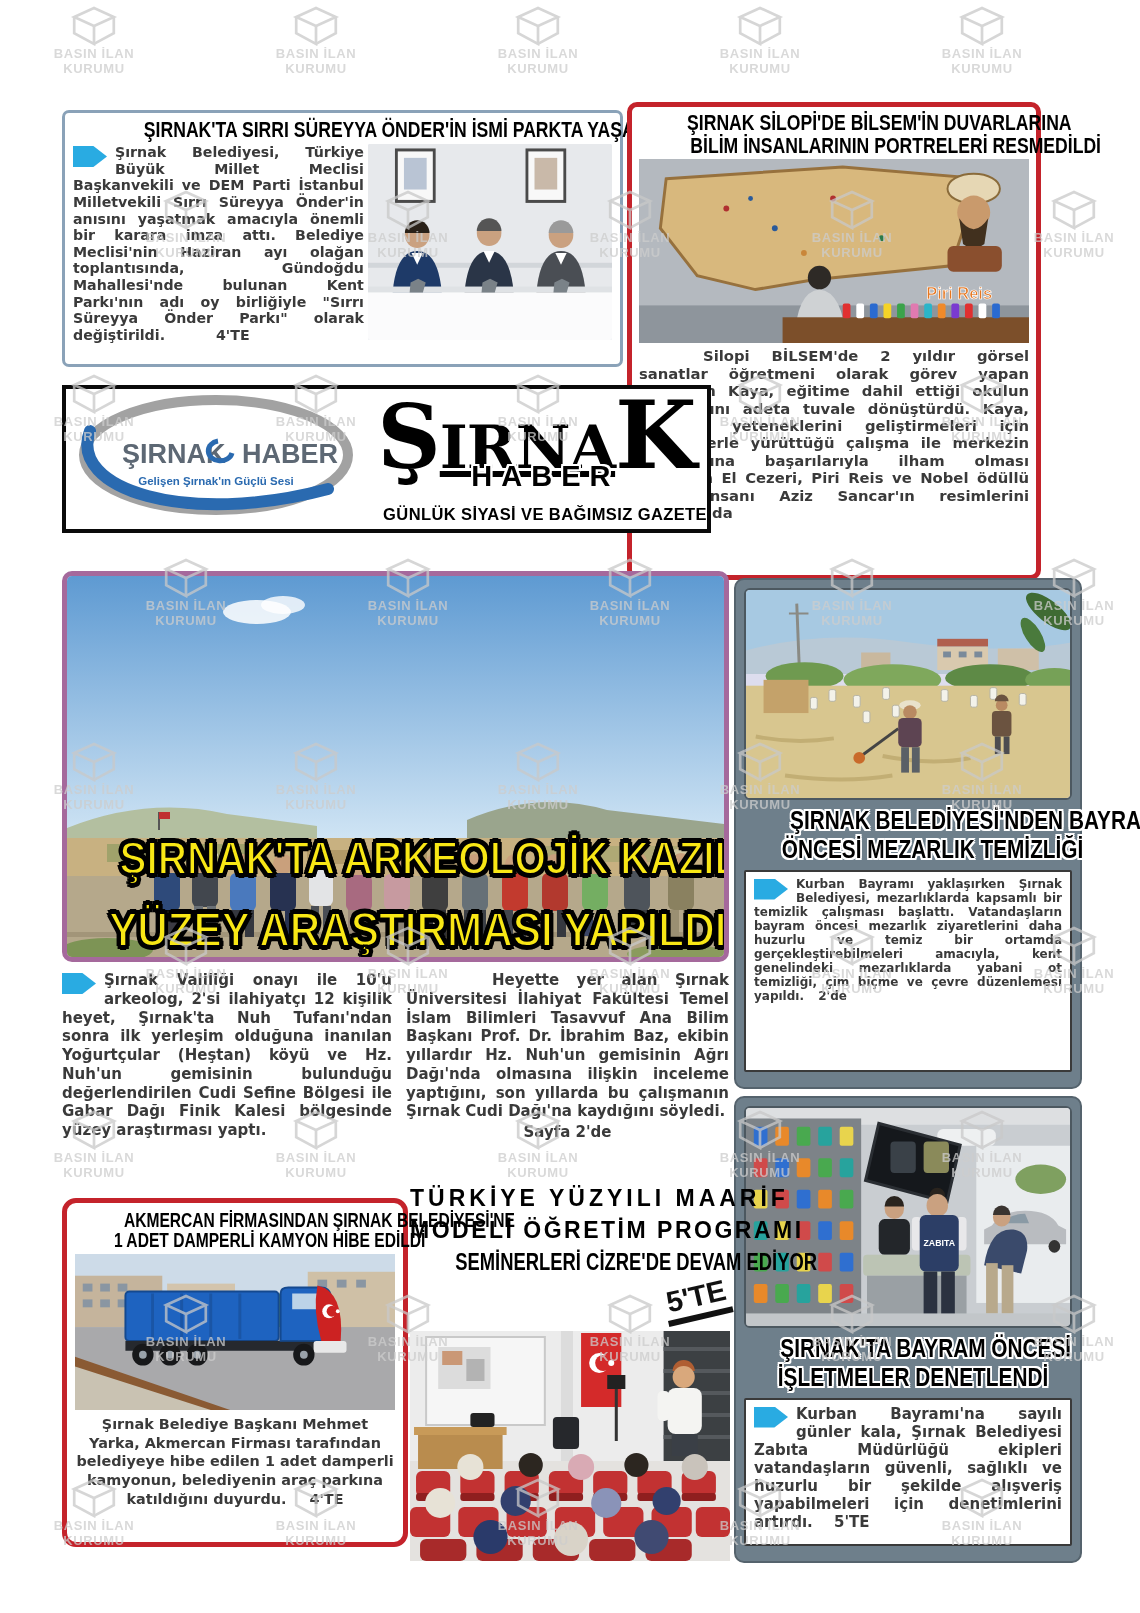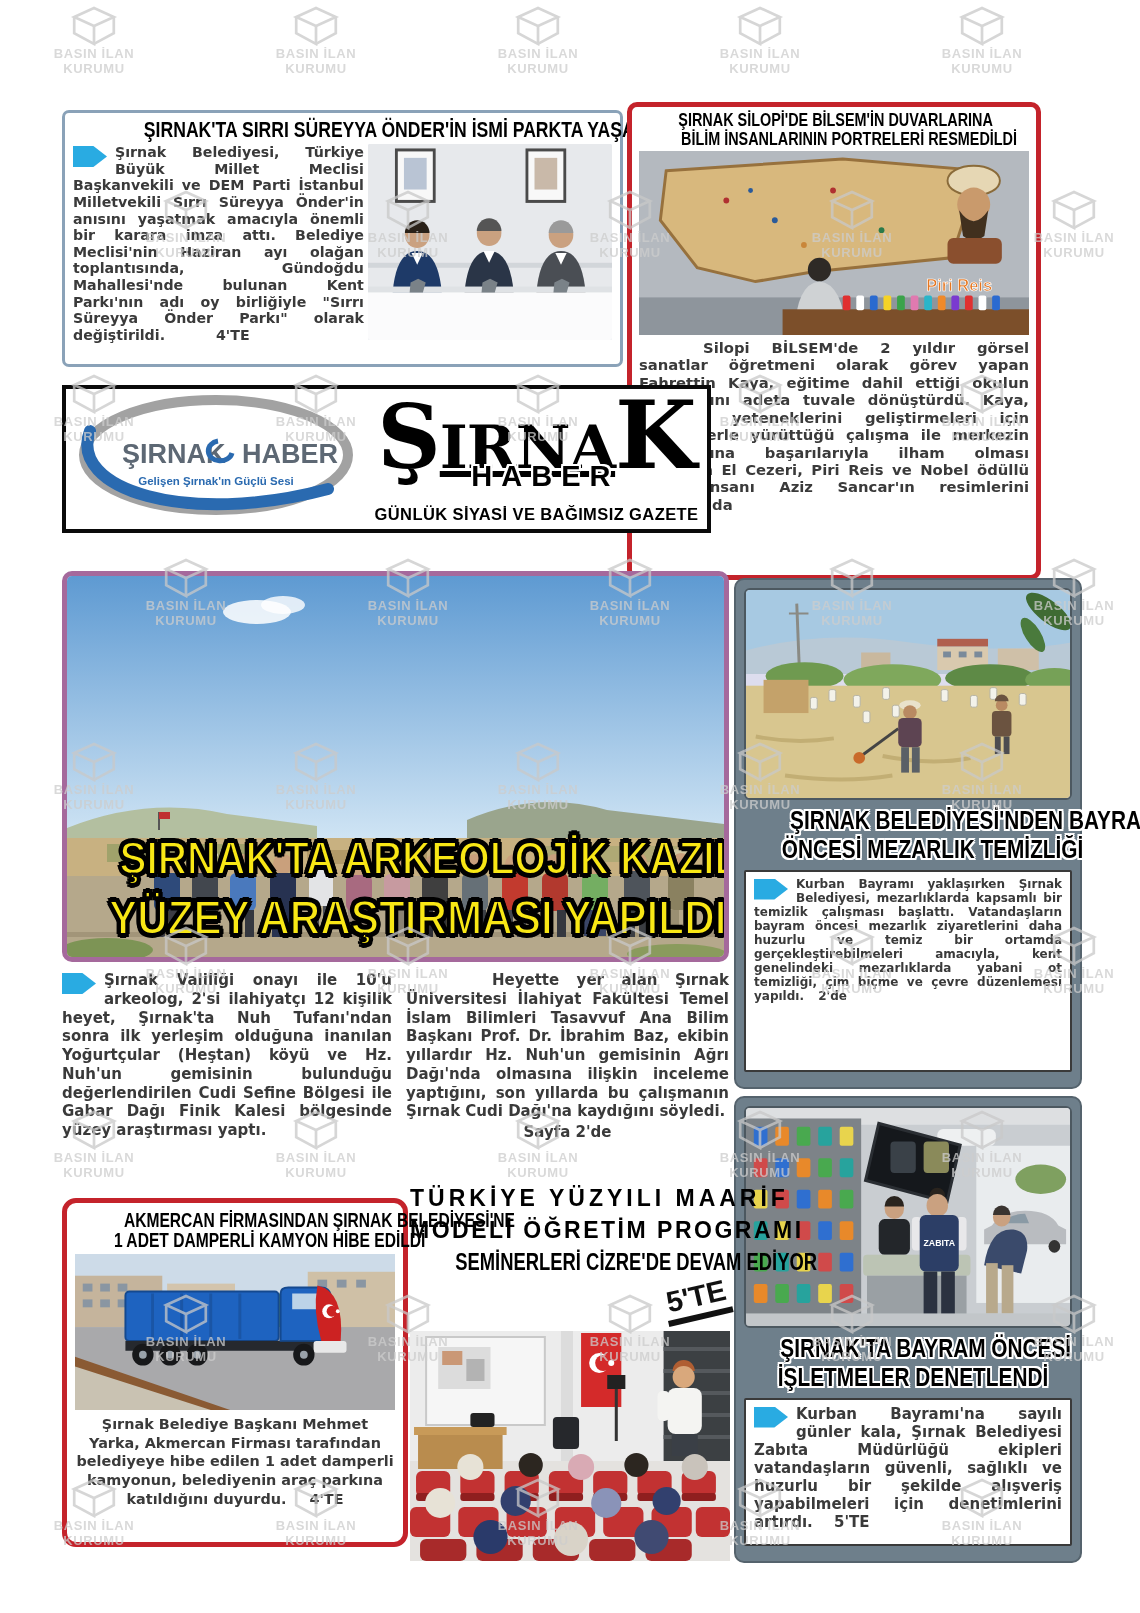--- a/index.html
+++ b/index.html
@@ -36,60 +36,60 @@
   #park { left:62px; top:110px; width:561px; height:257px; background:#fff;
           border:3px solid #8aa2b8; border-radius:7px; padding:5px 8px 4px; }
   #park .hl { font-size:22px; }
   #park .cols { display:flex; gap:4px; margin-top:3px; }
   #park .txt { width:292px; font-size:14.2px; line-height:1.17; }
   #park .photo { width:245px; height:196px; border-radius:2px; }
 
   
   #bilsem { left:627px; top:102px; width:414px; height:478px; background:#fff;
             border:5px solid #c4232b; border-radius:10px; padding:4px 7px; }
-  #bilsem .hl { font-size:18px; }
+  #bilsem .hl { font-size:22px; }
   #bilsem .photo { width:100%; height:184px; margin-top:2px; }
   #bilsem .txt { font-size:14.8px; line-height:1.18; margin-top:4px; text-indent:64px; }
 
   
   #masthead { left:62px; top:385px; width:649px; height:148px; background:#fff;
               border:4px solid #0a0a0a; display:flex; }
   #masthead .logo { width:300px; position:relative; }
   #masthead .namebox { flex:1; position:relative; text-align:center; }
   .bigname { font-family:"DejaVu Serif",serif; font-weight:bold; color:#000;
              line-height:.95; letter-spacing:-1px; margin-top:2px; }
   .bigname .b1 { font-size:88px; }
   .bigname .b2 { font-size:60px;text-decoration:underline; }
   .bigname .b3 { font-size:94px; }
   .name-overlay { position:absolute; left:50%; bottom:36px; transform:translateX(-44%);
                   font-family:"Liberation Sans",sans-serif; font-weight:900; font-size:29px;
                   letter-spacing:9px; color:#000;
                   text-shadow:2px 0 0 #fff,-2px 0 0 #fff,0 2px 0 #fff,0 -2px 0 #fff,
                               2px 2px 0 #fff,-2px -2px 0 #fff,2px -2px 0 #fff,-2px 2px 0 #fff; }
   .mast-sub { position:absolute; left:0; bottom:5px; width:100%;
               font-family:"Liberation Sans",sans-serif; font-weight:800; font-size:16.5px;
-              color:#000; letter-spacing:.4px; }
+              color:#000; letter-spacing:.4px;text-align:right; }
 
   
   #infobar { left:62px; top:537px; width:649px; height:28px; background:#86cdea;
              border:1px solid #62b0d4; display:flex; align-items:center; justify-content:center;
              font-family:"Liberation Sans",sans-serif; font-weight:800; font-size:17px;
              color:#000; white-space:pre; }
 
   
   #mainphoto { left:62px; top:571px; width:667px; height:391px;
                border:5px solid #a5699c; border-radius:10px; overflow:hidden; }
   .yellow-hl { position:absolute; width:100%; text-align:center;
                font-family:"Liberation Sans",sans-serif; font-weight:900; color:#f8e715;
                -webkit-text-stroke:2px #000;
                text-shadow:3px 3px 0 #000,-3px 3px 0 #000,3px -3px 0 #000,-3px -3px 0 #000,
                            0 4px 0 #000,0 -4px 0 #000,4px 0 0 #000,-4px 0 0 #000;
                white-space:nowrap; }
   #mainhl1 { bottom:72px; font-size:46px; }
-  #mainhl2 { bottom:12px;  font-size:48px; }
+  #mainhl2 { bottom:0;  font-size:48px; }
 
   
   #maincols { left:62px; top:971px; width:667px; height:198px; background:#fff;
               display:flex; gap:14px; }
   #maincols .col { font-size:15px; line-height:1.25; }
   #maincols .colL { width:330px; }
   #maincols .colR { width:323px; }
   #maincols .colR .first-indent { text-indent:86px; }
   .sayfa { text-align:center; font-weight:800; margin-top:2px; }
 

